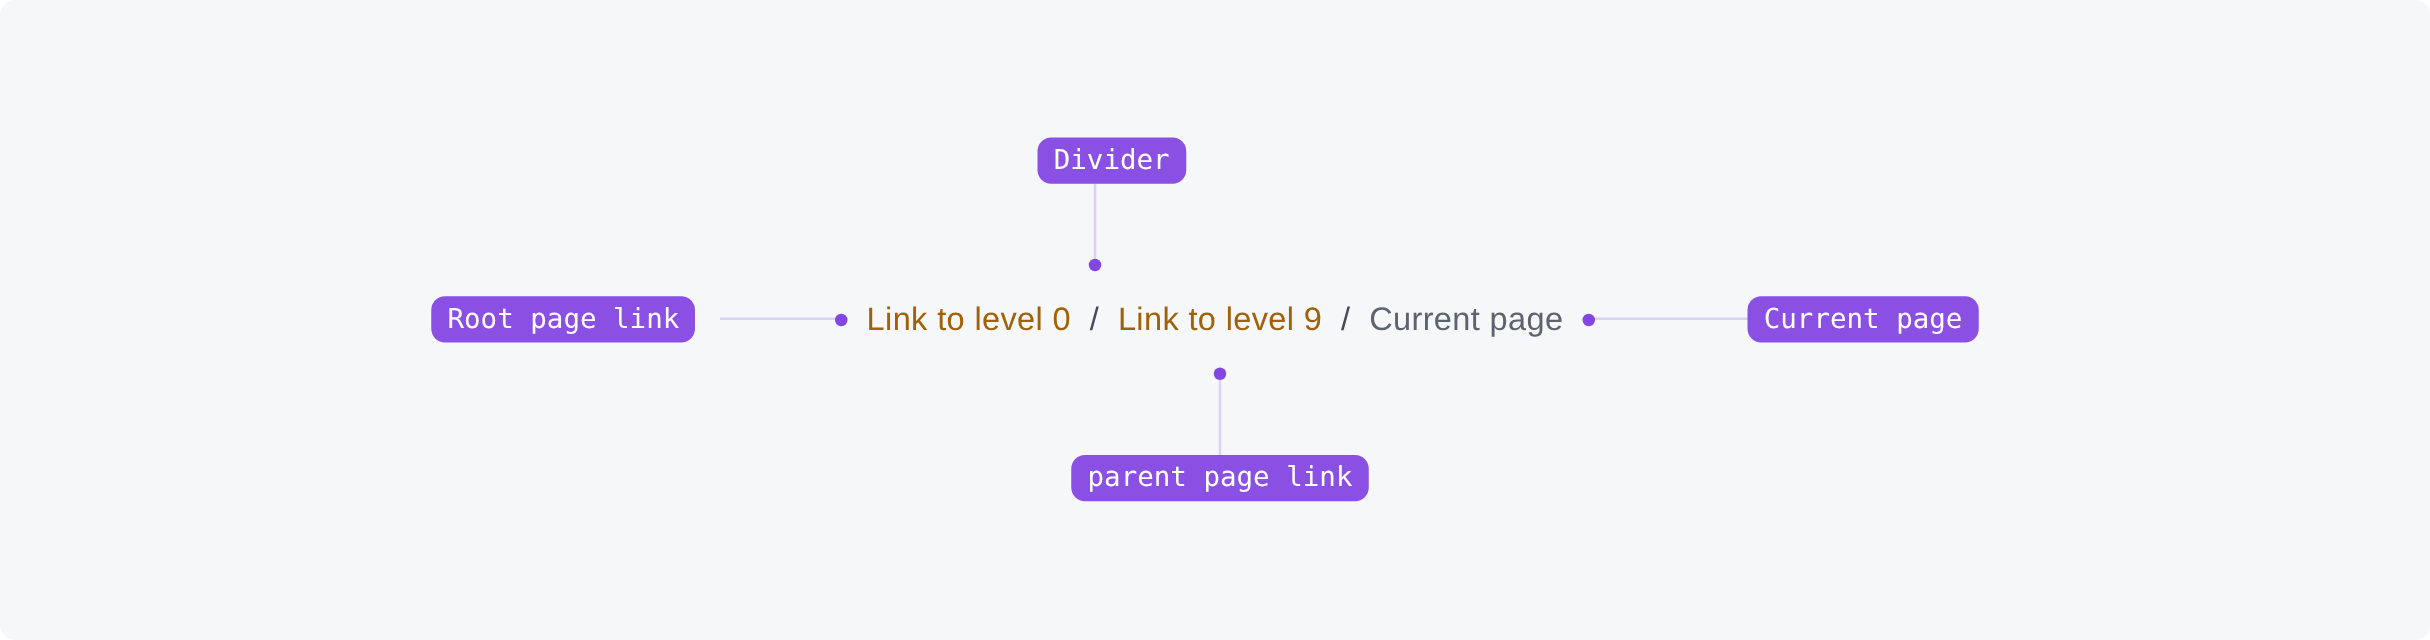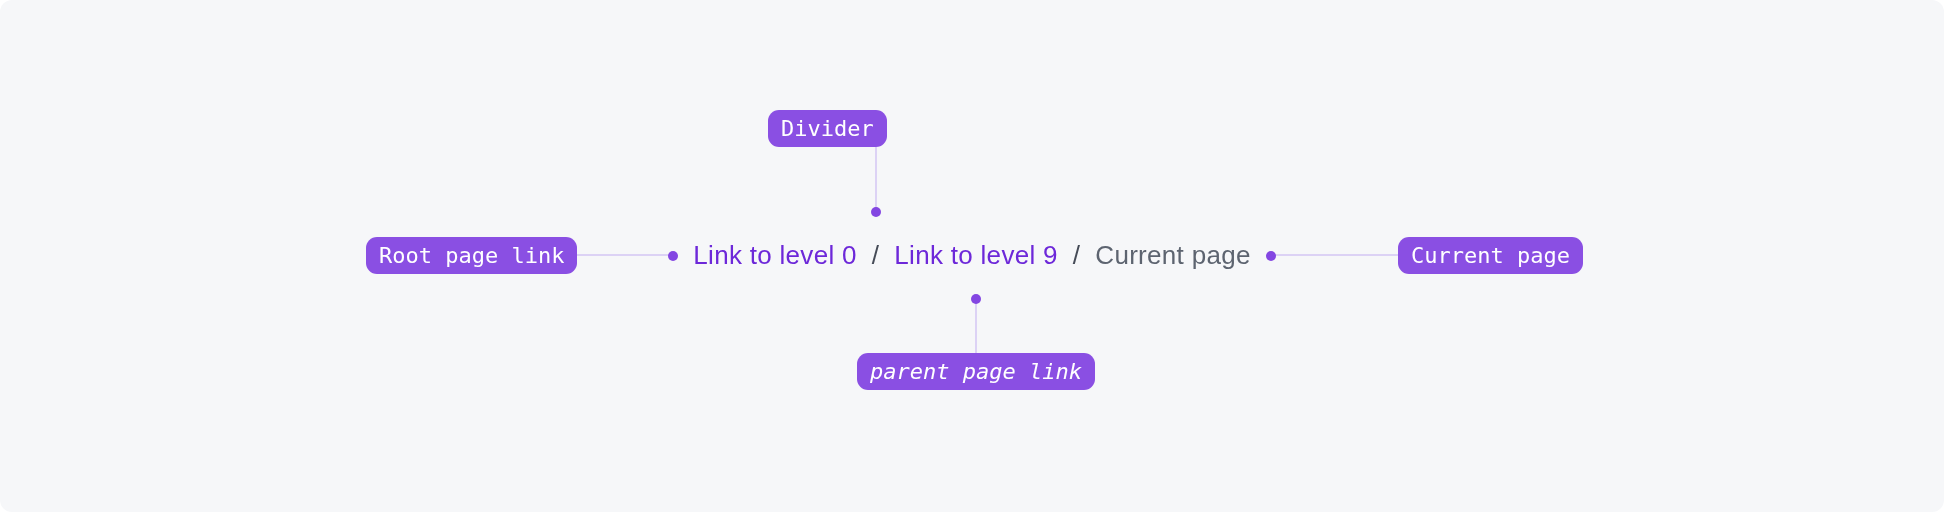--- a/index.html
+++ b/index.html
@@ -76,53 +76,53 @@
     justify-content: center;
     align-items: center;
     gap: 15px;
     font-size: 26px;
     font-weight: 500;
     letter-spacing: 0.3px;
     z-index: 2;
     white-space: nowrap;
   }
   .crumb-link {
-    color: #6d28d9;
+    color: #a16207;
     text-decoration: none;
     cursor: pointer;
   }
   .crumb-slash {
     color: #454b57;
     font-weight: 400;
   }
   .crumb-current {
     color: #5d6470;
   }
 
   
   #pill-divider  { top: 110px; left: 810px; }
   #line-divider  { top: 147px; height: 61px; left: 869px; }
   #dot-divider   { top: 207px; left: 864px; }
 
-  #pill-root     { top: 237px; left: 366px; }
+  #pill-root     { top: 237px; left: 345px; }
   #line-root     { left: 578px; width: 78px; }
 
   #pill-current  { top: 237px; left: 1398px; }
   #line-current  { left: 1290px; width: 108px; }
 
   #dot-parent    { top: 294px; left: 975px; }
   #line-parent   { top: 302px; height: 62px; left: 979px; }
-  #pill-parent   { top: 353px; left: 858px; font-style: italic; }
+  #pill-parent   { top: 364px; left: 858px; }
 </style>
 </head>
 <body>
 
 <div class="canvas">
 
-  <div class="pill" id="pill-divider" style="left: 768px;">Divider</div>
+  <div class="pill" id="pill-divider" style="left: 830px;">Divider</div>
   <div class="vline" id="line-divider" style="left: 874.547px;"></div>
   <div class="dot" id="dot-divider" style="left: 870.547px;"></div>
 
   <div class="pill" id="pill-root">Root page link</div>
   <div class="hline" id="line-root" style="left: 576.438px; width: 95.8594px;"></div>
 
   <nav class="breadcrumb">
     <span class="dot-inline" id="dot-left"></span>
     <a class="crumb-link" id="crumb-level0">Link to level 0</a>
     <span class="crumb-slash" id="slash-1">/</span>

